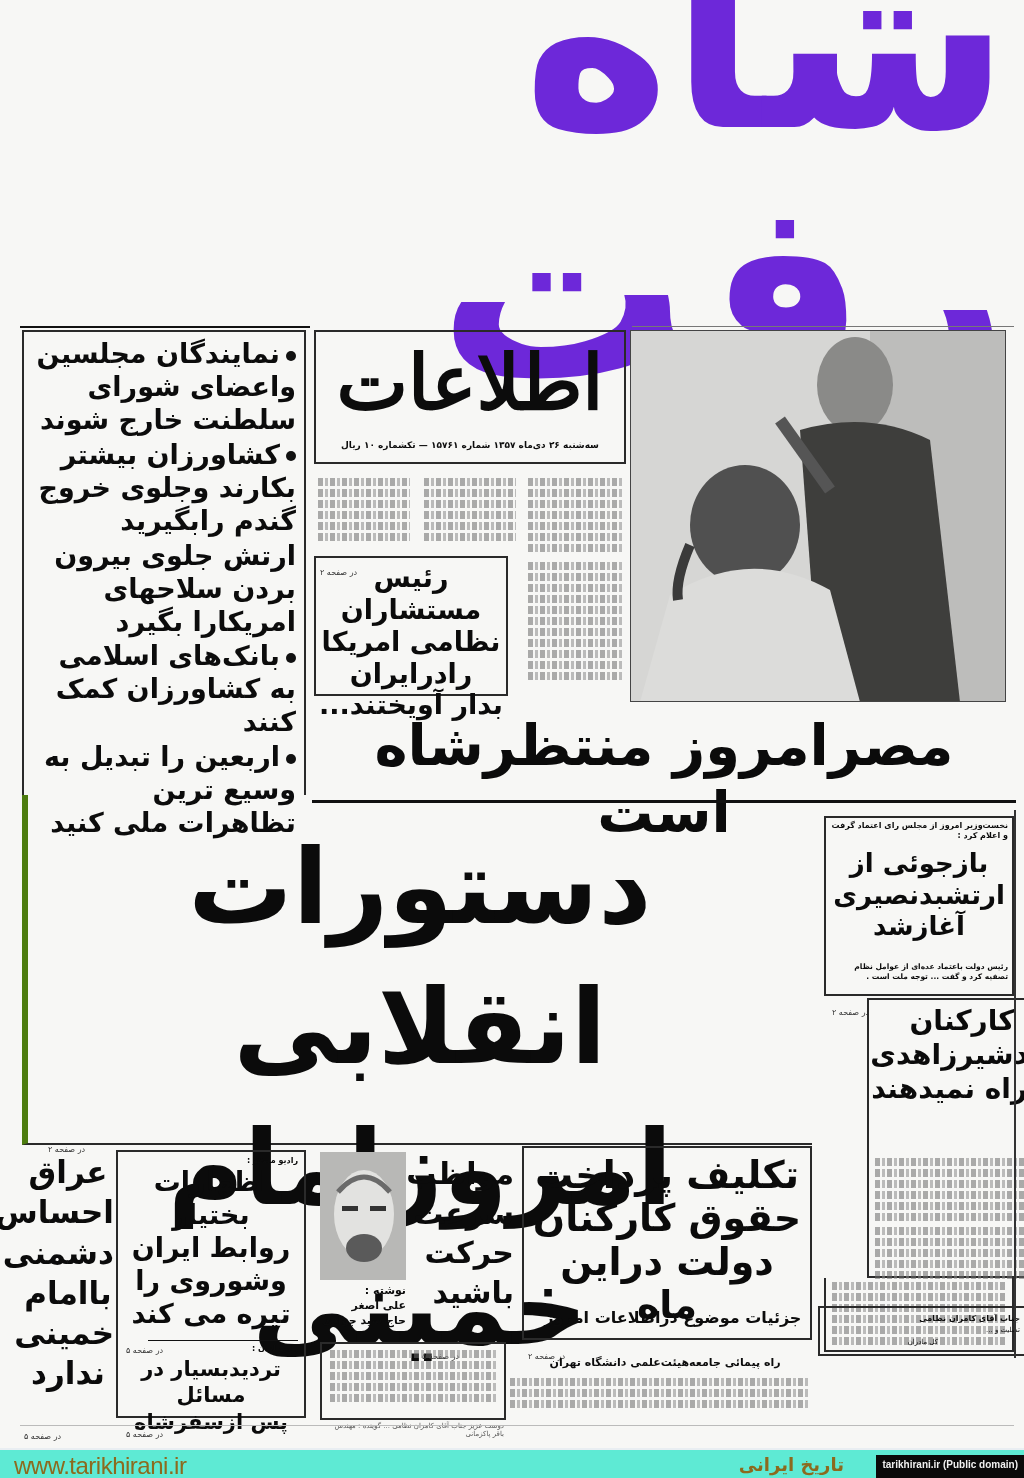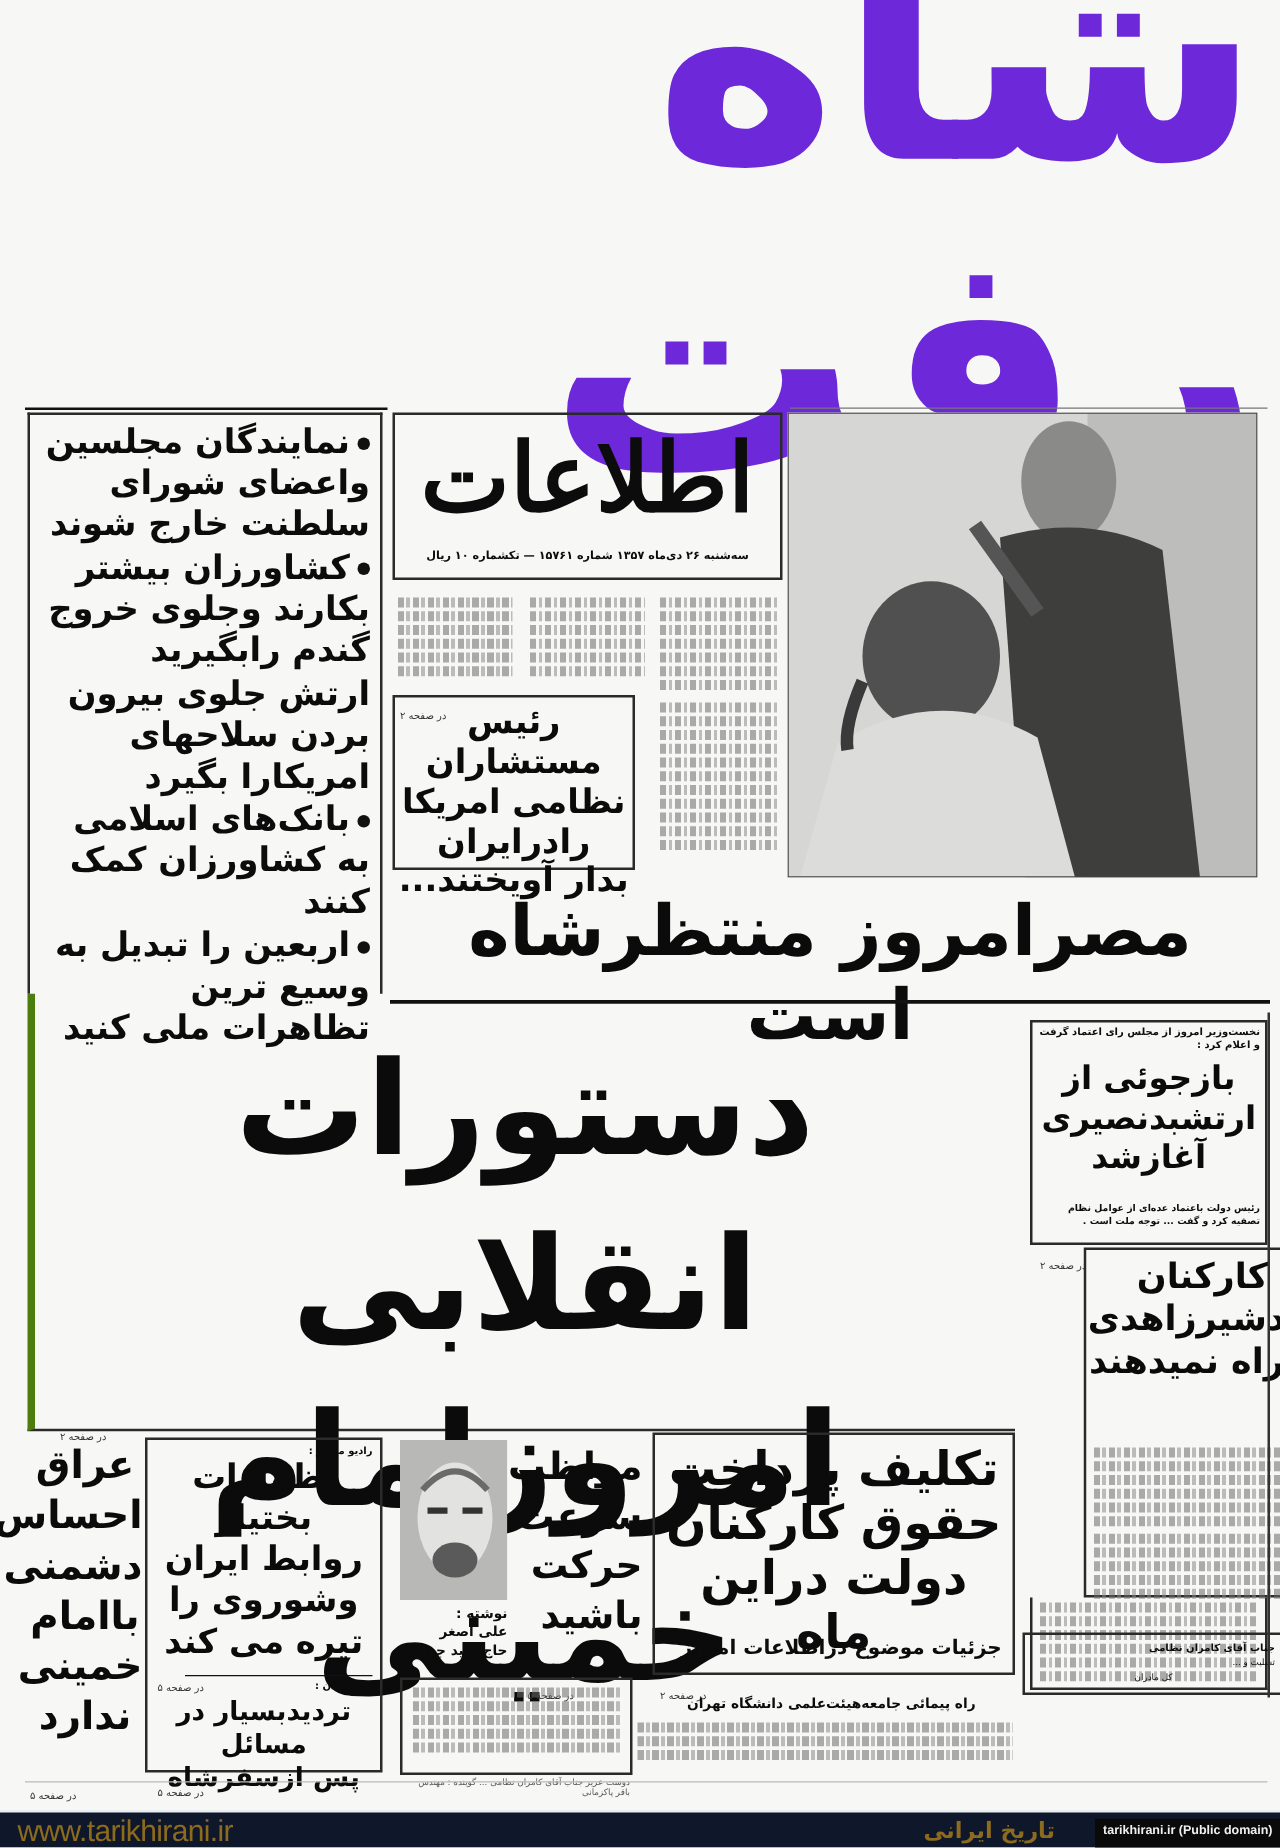--- a/index.html
+++ b/index.html
@@ -12,21 +12,21 @@
   .box { position: absolute; border: 2px solid #2a2a2a; }
   .hl { text-align: center; font-weight: bold; line-height: 1.12; color: #0b0b0b; }
   .bullet-list { position: absolute; left: 22px; top: 330px; width: 284px; height: 465px; border: 2px solid #2a2a2a; border-bottom: none; padding: 6px 8px 0 6px; }
   .bullet { font-size: 27px; font-weight: bold; line-height: 1.22; text-align: right; margin-bottom: 2px; }
   .bullet .dot { display: inline-block; width: 10px; height: 10px; border-radius: 50%; background: #111; margin-left: 6px; vertical-align: middle; }
   .fineprint { font-size: 7px; color: #4a4a4a; line-height: 1.45; text-align: justify; }
   .fineprint .ln { display: block; height: 8px; margin-bottom: 3px; background: repeating-linear-gradient(90deg, #6a6a6a 0 5px, transparent 5px 7px, #8a8a8a 7px 10px, transparent 10px 12px); opacity: .55; }
   .photo { position: absolute; overflow: hidden; }
   .ref { font-size: 8px; color: #333; margin-top: 24px; }
   .rule { position: absolute; background: #111; }
-  .footer { position: absolute; left: 0; top: 1448px; width: 1024px; height: 30px; background: #0f172a; border-top: 2px solid #e9eef2; }
+  .footer { position: absolute; left: 0; top: 1448px; width: 1024px; height: 30px; background: #5eead4; border-top: 2px solid #e9eef2; }
   .footer-url { position: absolute; left: 14px; top: 2px; font-family: "Liberation Sans", sans-serif; font-size: 24px; color: #8c6a1e; direction: ltr; letter-spacing: -0.5px; }
   .footer-fa { position: absolute; right: 180px; top: 4px; font-size: 18px; color: #8c6a1e; font-weight: bold; }
   .footer-credit { position: absolute; right: 0; top: 5px; height: 24px; padding: 4px 6px; background: #0a0a0a; color: #f0f0f0; font-family: "Liberation Sans", sans-serif; font-size: 10px; font-weight: bold; direction: ltr; }
 </style>
 </head>
 <body>
 
 <div class="page">
 
   <div class="masthead-title">شاه رفت</div>

